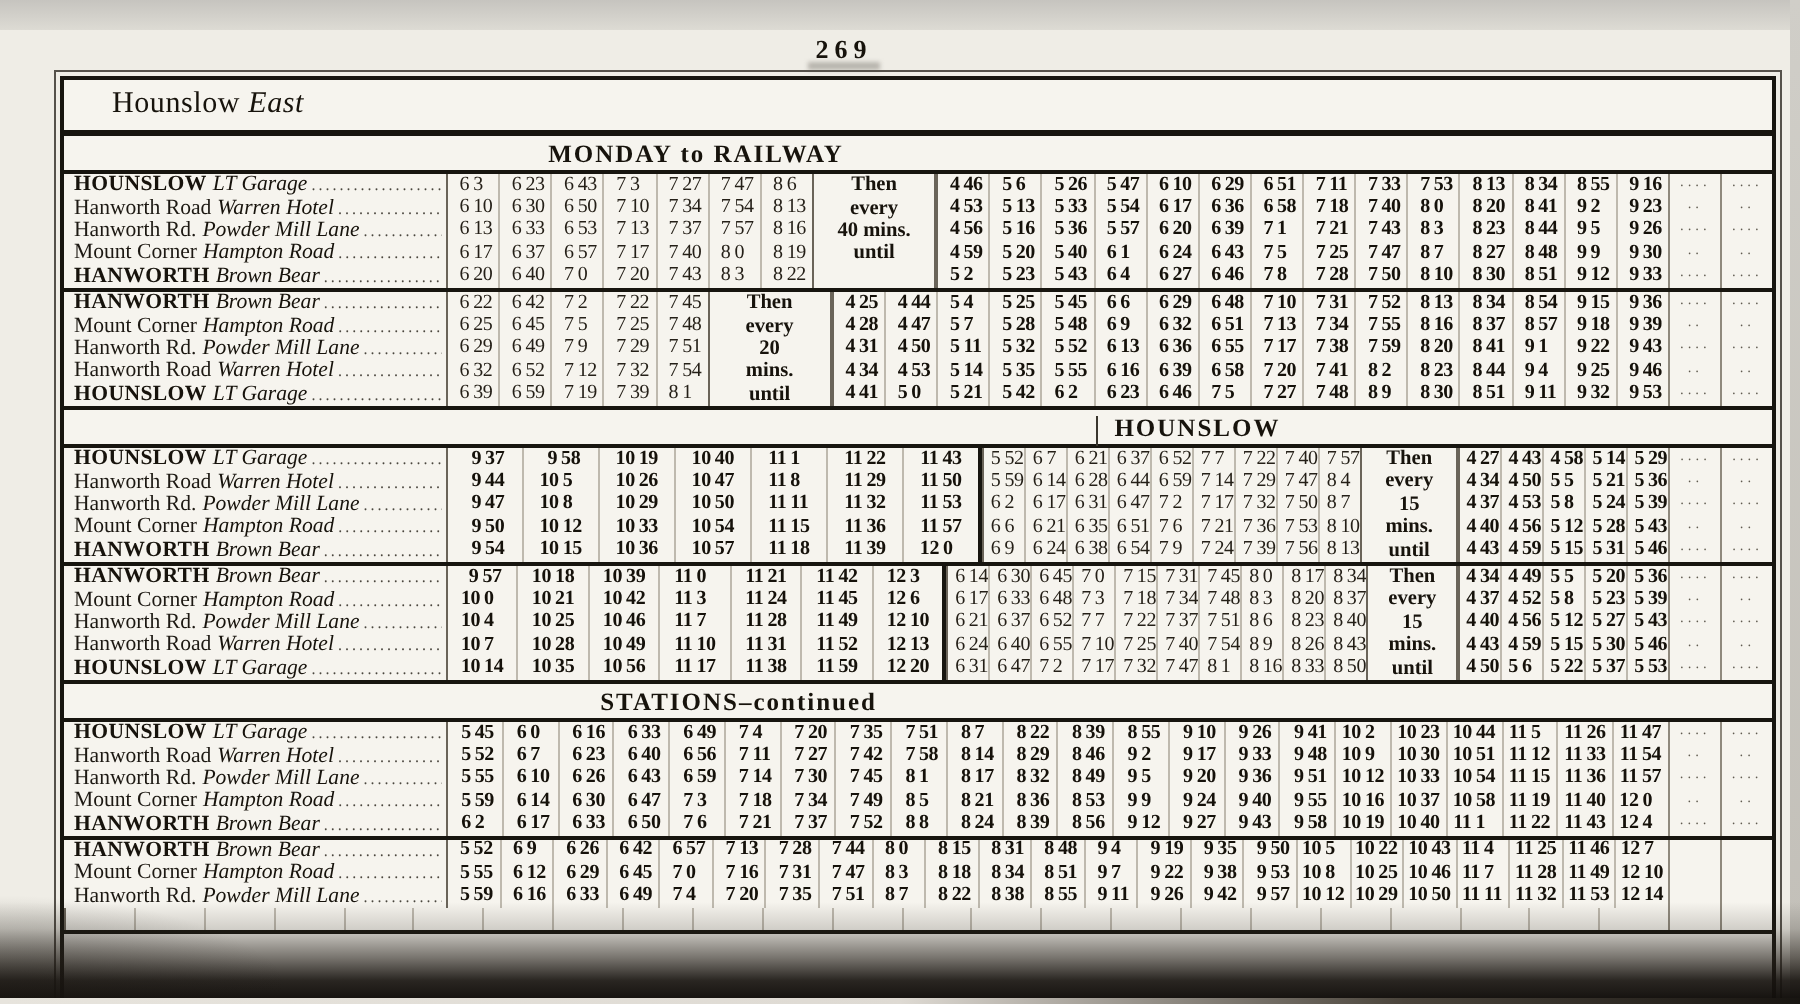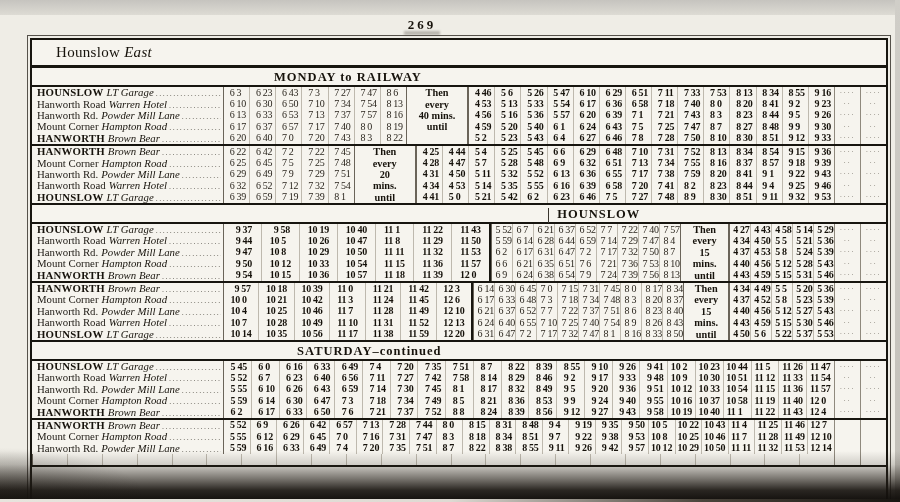--- a/index.html
+++ b/index.html
@@ -2015,21 +2015,21 @@
               <span class="hh">5</span>
               <span class="mm">53</span>
             </div>
             <div class="dc">····</div>
             <div class="dc">····</div>
           </div>
         </div>
       </div>
       <div class="section">
         <div class="shead s3">
-          <div class="t1">SATURDAY–continued</div>
+          <div class="t1">STATIONS–continued</div>
         </div>
         <div class="block">
           <div class="row">
             <div class="lbl">
               <span class="caps">HOUNSLOW</span>
               <span class="em">LT Garage</span>
               <span class="leader">................................................</span>
             </div>
             <div class="tc pm segstart" style="flex: 1 1 0px;">
               <span class="hh">5</span>

